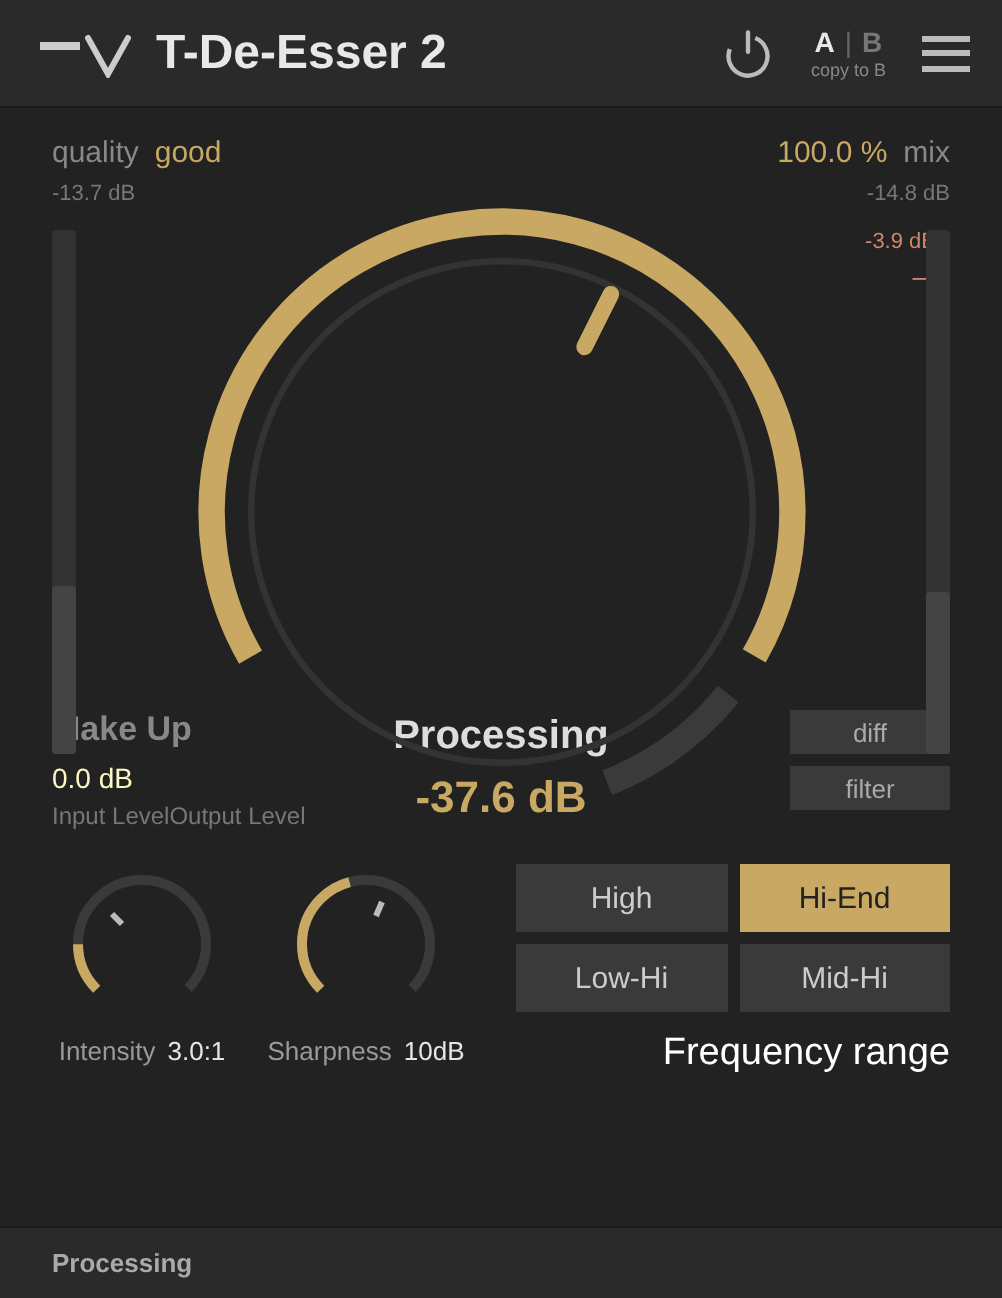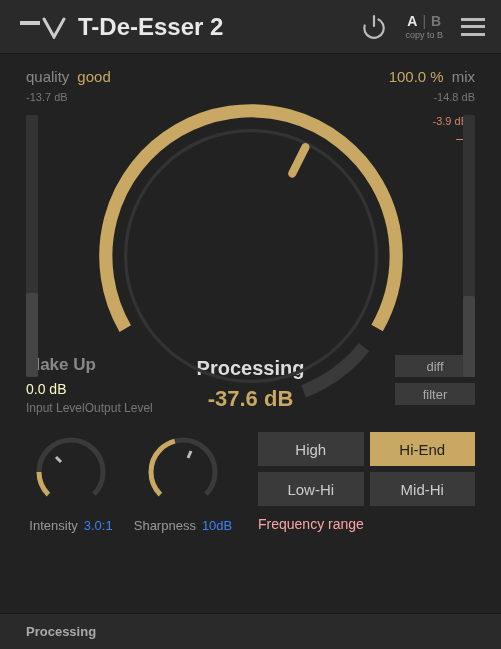--- a/index.html
+++ b/index.html
@@ -255,21 +255,21 @@
     height: 80px;
   }
   .small-knob-wrap svg { width: 100%; height: 100%; }
   .small-knob-label {
     margin-top: 6px;
     font-size: 13px;
     color: #999;
     display: flex;
     gap: 6px;
   }
-  .small-knob-value { color: #3b82f6; }
+  .small-knob-value { color: #e5e5e5; }
 
   .freq-range {
     flex: 1;
     margin-left: 8px;
   }
   .freq-grid {
     display: grid;
     grid-template-columns: 1fr 1fr;
     gap: 6px;
   }
@@ -282,23 +282,23 @@
     align-items: center;
     justify-content: center;
     cursor: pointer;
   }
   .freq-btn.active {
     background: #c8a862;
     color: #222;
     font-weight: 500;
   }
   .freq-label {
-    text-align: left;
-    font-size: 14px;
-    color: #fca5a5;
+    text-align: right;
+    font-size: 19px;
+    color: #ffffff;
     margin-top: 10px;
   }
 
   .footer {
     background: #2a2a2a;
     height: 36px;
     display: flex;
     align-items: center;
     justify-content: space-between;
     padding: 0 26px;

